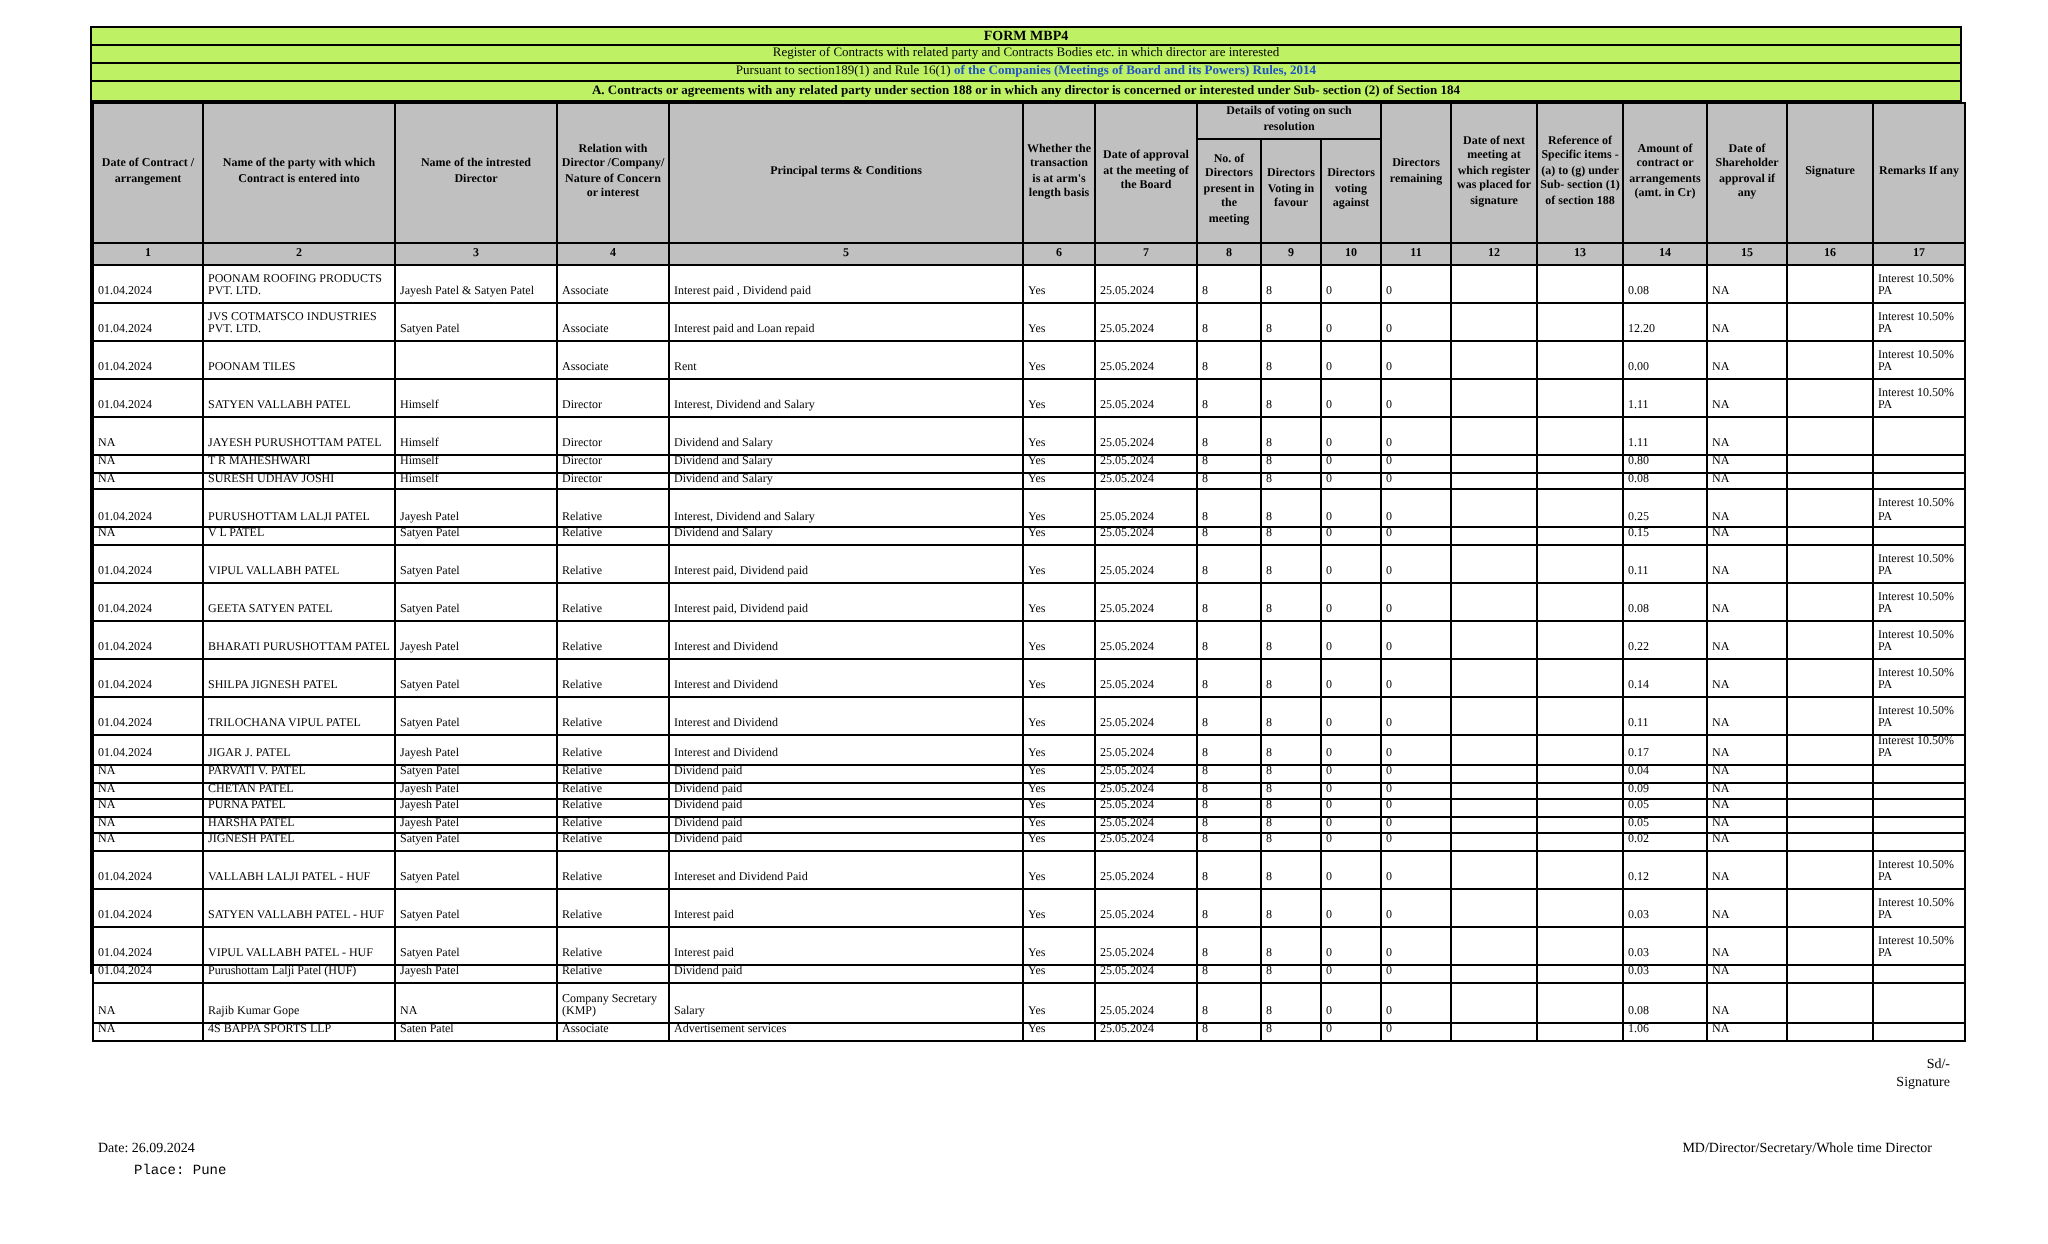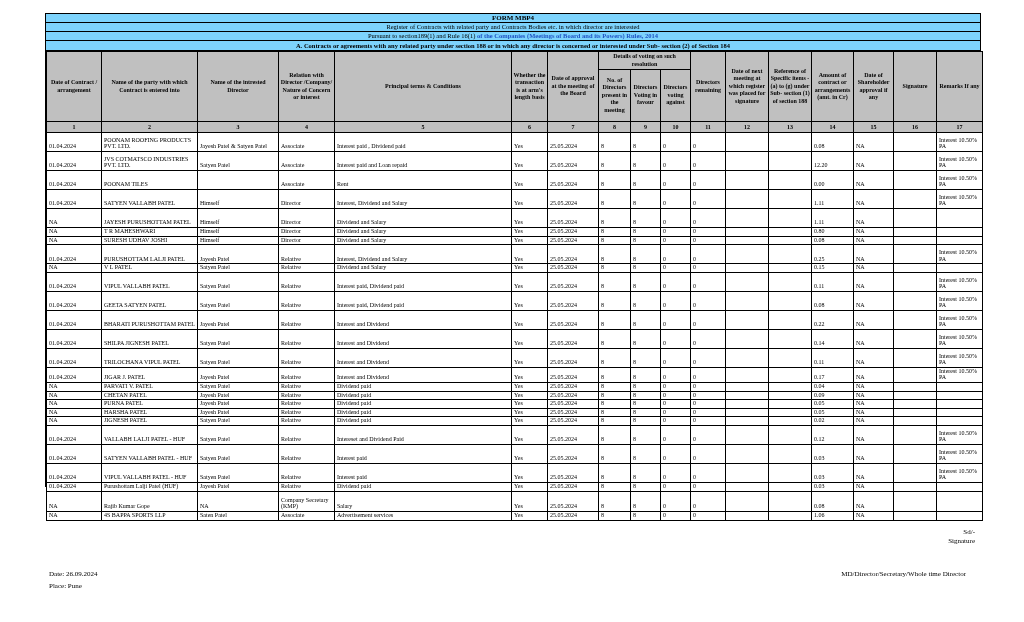--- a/index.html
+++ b/index.html
@@ -1,19 +1,19 @@
 <!DOCTYPE html>
 <html style="--accent-blue: #2053c4; --divider-cyan: #4fc1ef; --header-gray: #c0c0c0;"><head>
 <meta charset="utf-8">
 <style>
   html,body{margin:0;padding:0;background:#ffffff;width:1024px;height:622px;overflow:hidden;}
   body{font-family:"Liberation Serif","DejaVu Serif",serif;color:#000;}
   .sheet{
     position:absolute;left:45px;top:13px;width:936px;height:474px;
-    border:1.6px solid #000;box-sizing:border-box;background:#7dd3fc;
+    border:1.6px solid #000;box-sizing:border-box;background:#bef264;
   }
   .title-row{
     border-bottom:1px solid #000;text-align:center;
     font-size:6.5px;line-height:8px;height:8px;overflow:hidden;
   }
   .title-row.main{font-weight:bold;font-size:7px;}
   .title-row.section{font-weight:bold;height:9px;line-height:9px;}
   .blue{color:var(--accent-blue,#2053c4);font-weight:bold;}
   table.register{
     border-collapse:collapse;table-layout:fixed;width:936px;
@@ -41,21 +41,21 @@
   
   tbody td.c5{border-left:1.2px solid var(--divider-cyan,#4fc1ef);}
   .col1{width:55px}.col2{width:96px}.col3{width:81px}.col4{width:56px}
   .col5{width:177px}.col6{width:36px}.col7{width:51px}.col8{width:32px}
   .col9{width:30px}.col10{width:30px}.col11{width:35px}.col12{width:43px}
   .col13{width:43px}.col14{width:42px}.col15{width:40px}.col16{width:43px}
   .col17{width:46px}
   .footer{position:relative;height:72px;font-size:7px;}
   .sd-block{position:absolute;right:5px;top:7px;text-align:right;line-height:9px;}
   .date-line{position:absolute;left:3px;bottom:15px;}
-  .place-line{position:absolute;left:3px;bottom:3px;}
+  .place-line{position:absolute;left:21px;bottom:3px;font-family:Liberation Mono, monospace;}
   .designation{position:absolute;right:14px;bottom:15px;margin-top:35px;}
 </style>
 </head>
 <body>
 
 <div class="sheet">
 
   <div class="title-row main">FORM MBP4</div>
   <div class="title-row">Register of Contracts with related party  and Contracts Bodies etc. in which director are interested</div>
   <div class="title-row"><span>Pursuant to section189(1) and Rule 16(1) </span><span class="blue">of the Companies (Meetings of Board and its Powers) Rules, 2014</span></div>

